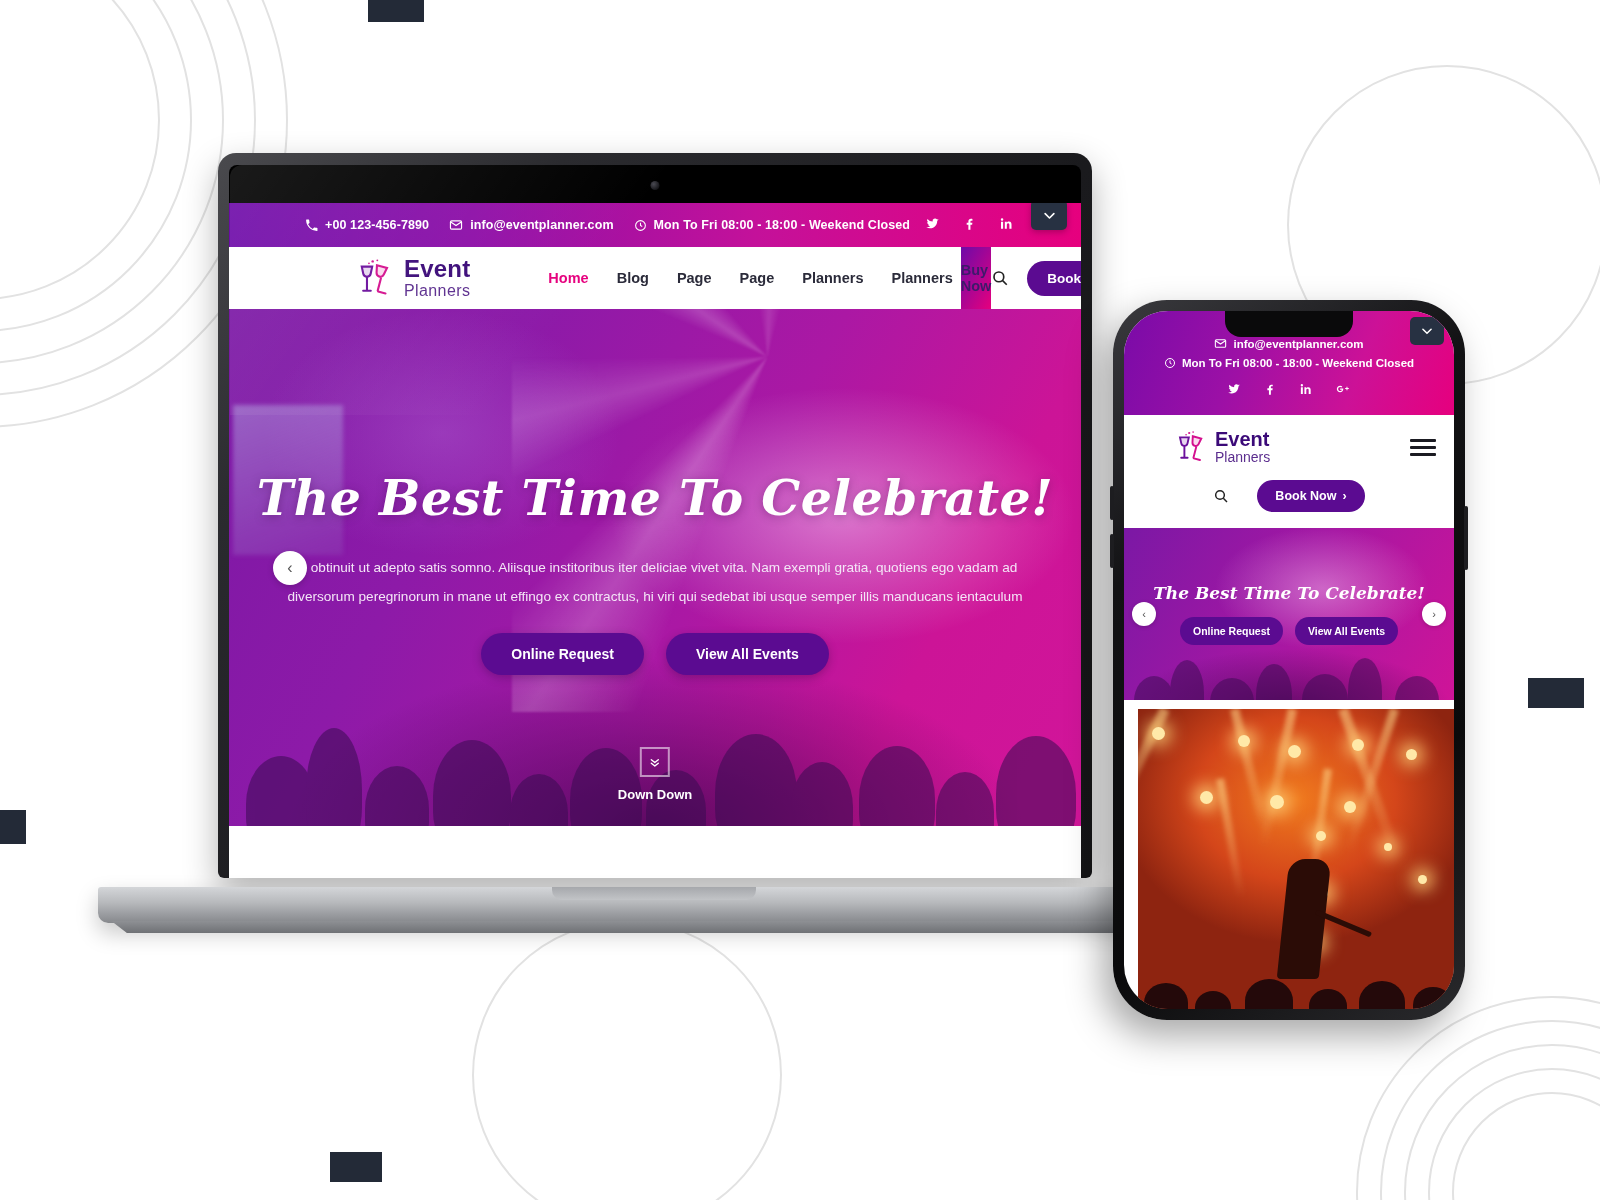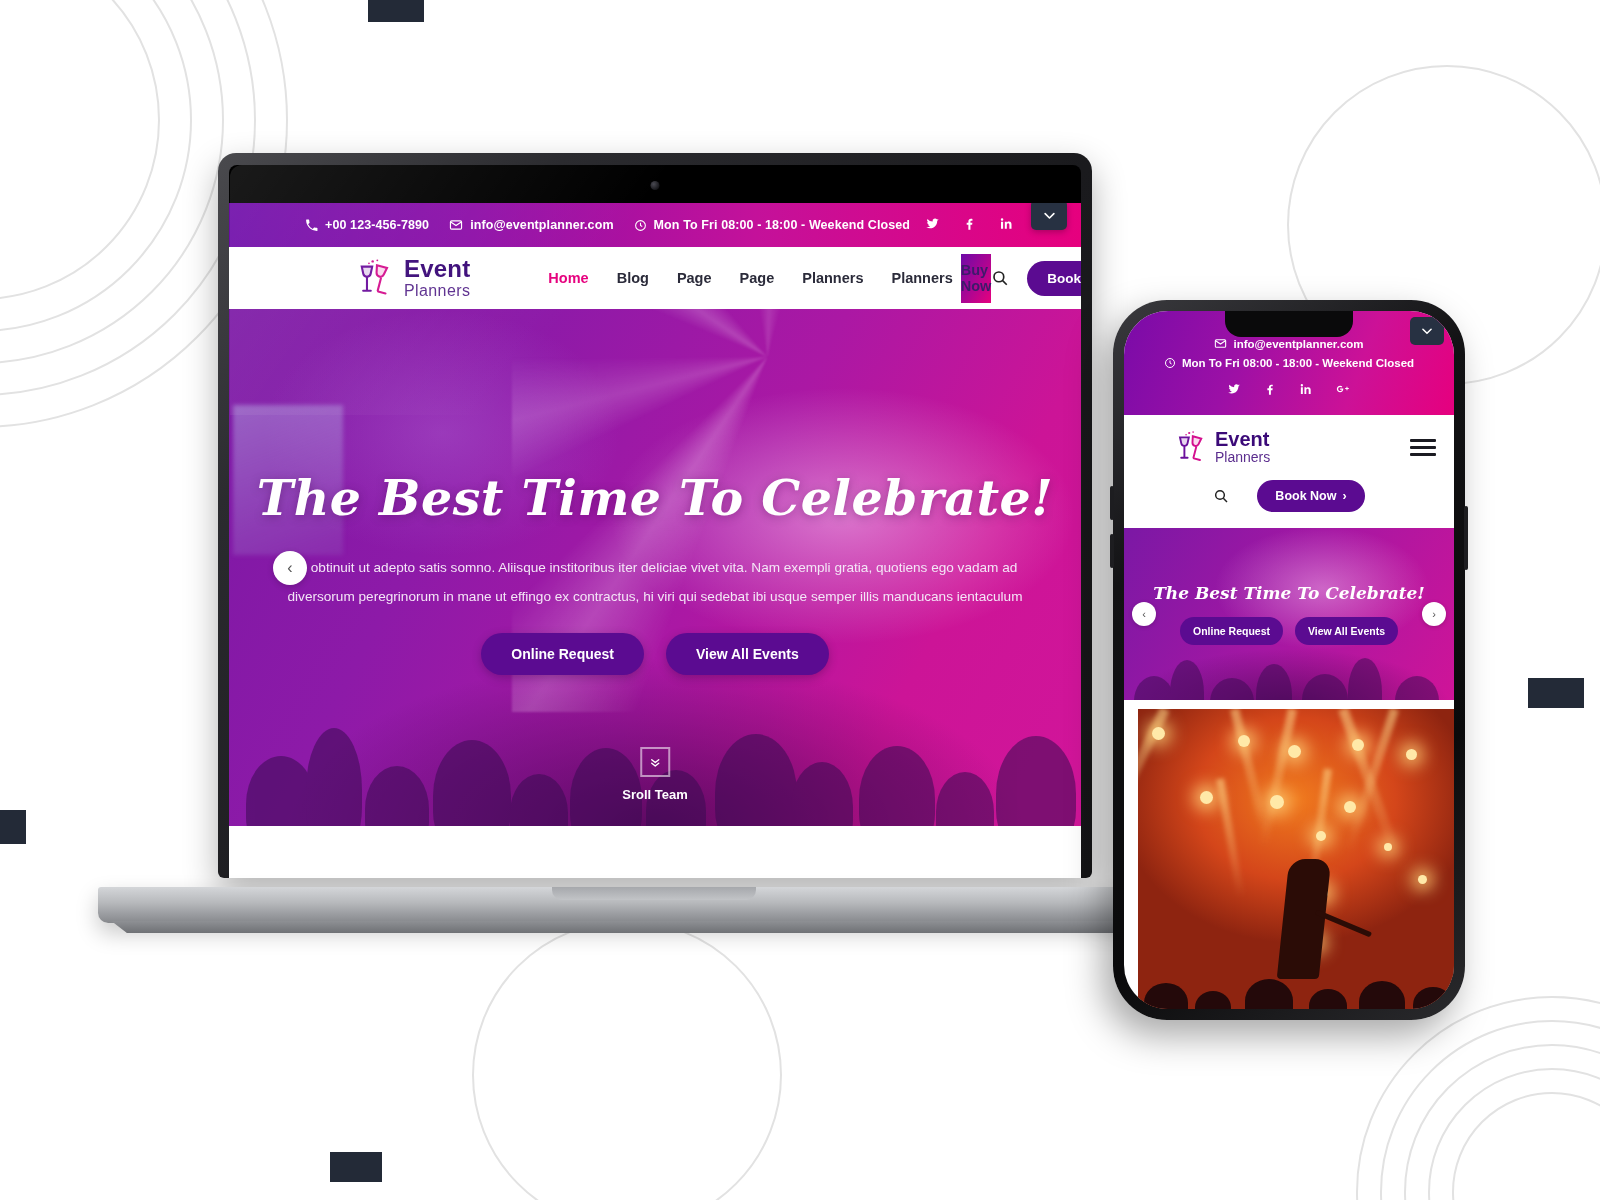--- a/index.html
+++ b/index.html
@@ -71,21 +71,21 @@
     position:relative;
   }
   .brand{ display:flex; align-items:center; gap:9px; margin-left:100px; }
   .brand-txt{ line-height:1; }
   .brand-txt .b1{ font-size:24px; font-weight:800; color:#3b0a78; letter-spacing:.2px; display:block; }
   .brand-txt .b2{ font-size:16px; font-weight:400; color:#5b2d8e; letter-spacing:.4px; display:block; margin-top:2px;}
   .menu{ display:flex; align-items:center; gap:28px; margin-left:78px; font-size:14.5px; font-weight:700; color:#2b2b3a; }
   .menu .item{ cursor:pointer; white-space:nowrap; }
   .menu .item.active{ color:#e6007e; }
   .buynow{
-    width:80px; height:49px; display:flex; align-items:center; justify-content:center;
+    width:80px; height:62px; display:flex; align-items:center; justify-content:center;
     background:linear-gradient(120deg,#6d0aa8,#e6007e);
     font-size:14.5px; font-weight:700; color:#3d1a6b; margin-left:8px; cursor:pointer;
   }
   .nav-right{ margin-left:auto; display:flex; align-items:center; gap:18px; }
   .search-ic{ width:18px; height:18px; cursor:pointer; }
   .booknow{
     background:#5b0b91; color:#fff; font-size:13.5px; font-weight:700;
     padding:10px 20px; border-radius:22px; display:flex; align-items:center; gap:7px;
     cursor:pointer; white-space:nowrap;
   }
@@ -426,21 +426,21 @@
 
             <div class="arrow-btn arrow-left">‹</div>
 
             <div class="scroll-wrap">
               <div class="scroll-box">
                 <svg width="14" height="14" viewBox="0 0 24 24" fill="none" stroke="#fff" stroke-width="2.4" stroke-linecap="round" stroke-linejoin="round">
                   <path d="M6 8l6 5 6-5"></path>
                     <path d="M6 14l6 5 6-5"></path>
                 </svg>
               </div>
-              <div class="scroll-lbl">Sroll Team</div>
+              <div class="scroll-lbl">Down Down</div>
             </div>
           </div>
 
         </div>
       </div>
     </div>
     <div class="base"></div>
     <div class="base-foot"></div>
   </div>
 

